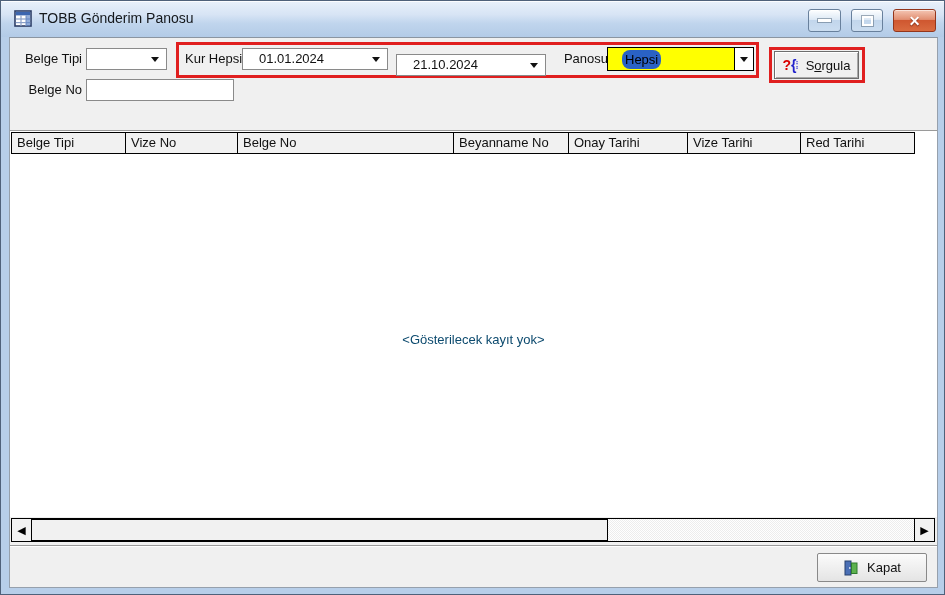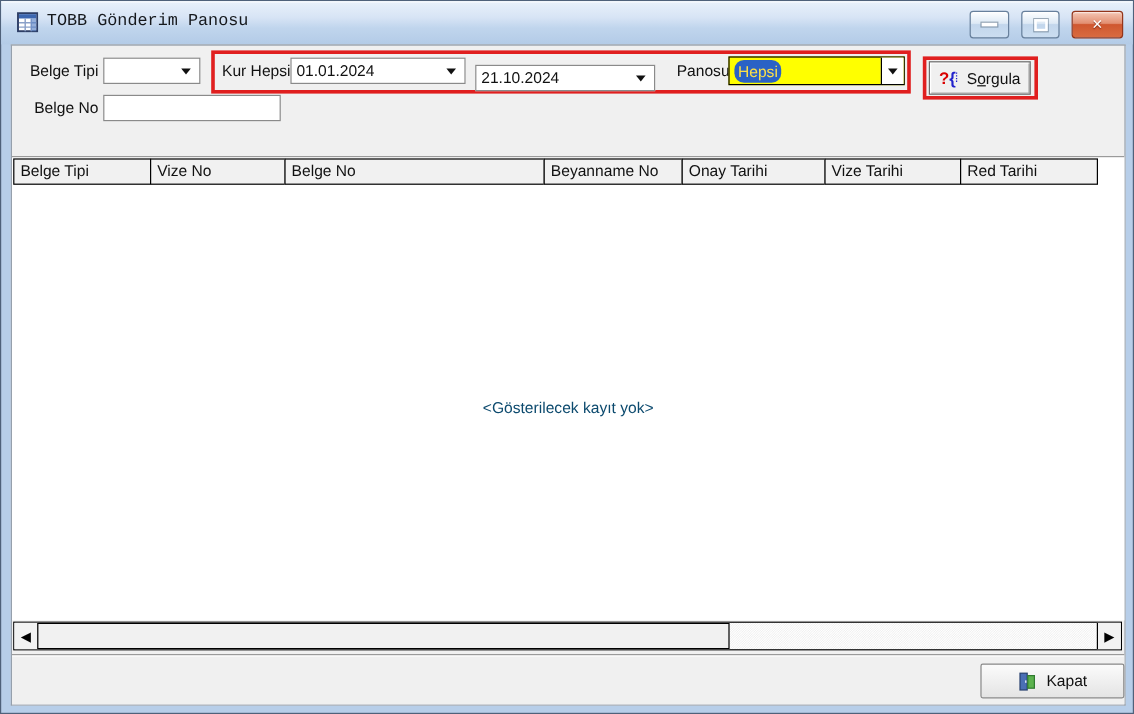--- a/index.html
+++ b/index.html
@@ -1,45 +1,45 @@
 <!DOCTYPE html>
 <html><head>
 <meta charset="utf-8">
 <style>
   html,body{margin:0;padding:0;}
   body{width:945px;height:595px;overflow:hidden;font-family:"Liberation Sans",sans-serif;font-size:13px;color:#111;background:#9aa7b6;}
   .window{position:relative;width:943px;height:593px;border:1px solid #4f617a;background:#b7cee9;box-sizing:content-box;}
   
   .titlebar{position:absolute;left:0;top:0;width:943px;height:36px;
     background:linear-gradient(180deg,#e9f1fb 0%,#d7e4f5 38%,#c0d5ed 62%,#b3cbe7 100%);
-    box-shadow:inset 0 1px 0 rgba(255,255,255,.85);font-family:Liberation Mono, monospace;}
+    box-shadow:inset 0 1px 0 rgba(255,255,255,.85);}
   .appicon{position:absolute;left:13px;top:9px;width:18px;height:18px;}
   .title{position:absolute;left:38px;top:9px;font-size:14px;color:#15181c;white-space:nowrap;}
   .capbtn{position:absolute;top:8px;height:23px;border-radius:3px;box-sizing:border-box;
     display:flex;align-items:center;justify-content:center;}
   .capbtn.min,.capbtn.max{border:1px solid #68809c;background:linear-gradient(180deg,#fdfeff 0%,#dde9f5 45%,#c2d6ec 50%,#cbddf0 100%);box-shadow:inset 0 1px 0 rgba(255,255,255,.8);}
   .capbtn.min{left:807px;width:33px;}
   .capbtn.max{left:850px;width:32px;}
   .capbtn.close{left:892px;width:43px;border:1px solid #93351b;
     background:linear-gradient(180deg,#f4c6b4 0%,#e28f72 45%,#cf5730 50%,#d96b40 100%);
     box-shadow:inset 0 1px 0 rgba(255,255,255,.55);color:#fff;font-weight:700;font-size:14px;text-shadow:0 1px 1px #7c2710;}
   .glyph-min{width:13px;height:3px;background:#fff;box-shadow:0 0 0 1px rgba(90,110,130,.55);}
   .glyph-max{width:11px;height:10px;border:2px solid #fff;box-shadow:0 0 0 1px rgba(90,110,130,.55);box-sizing:border-box;}
   
   .client{position:absolute;left:8px;top:36px;width:927px;height:549px;background:#f0f0f0;border:1px solid #96a0ac;border-top:1px solid #8b95a1;}
   .lbl{position:absolute;height:22px;line-height:22px;white-space:nowrap;}
   .r{text-align:right;}
   
   .combo{position:absolute;background:#fff;border:1px solid #8a8a8a;box-sizing:border-box;display:flex;align-items:center;}
-  .combo .val{padding-left:4px;flex:1;line-height:20px;white-space:nowrap;overflow:hidden;}
+  .combo .val{padding-left:16px;flex:1;line-height:20px;white-space:nowrap;overflow:hidden;}
   .arr{width:0;height:0;border-left:4px solid transparent;border-right:4px solid transparent;border-top:5px solid #111;margin-right:7px;}
   .textinput{position:absolute;background:#fff;border:1px solid #8a8a8a;box-sizing:border-box;font:13px "Liberation Sans",sans-serif;padding:0 4px;outline:none;}
   
   .durum{position:absolute;background:#ffff00;border:1px solid #000;box-sizing:border-box;display:flex;align-items:center;}
-  .durum .sel{margin-left:4px;padding:1px 3px;background:#2a62c5;color:#fde047;line-height:17px;border-radius:8px;}
+  .durum .sel{margin-left:14px;padding:1px 3px;background:#2a62c5;color:#000000;line-height:17px;border-radius:8px;}
   .durum .fill{flex:1;}
   .durum .btn{width:18px;align-self:stretch;background:#fff;border-left:1px solid #000;display:flex;align-items:center;justify-content:center;}
   .durum .btn .arr{margin:0;}
   
   .annot{position:absolute;border:3px solid #e01f1f;box-sizing:border-box;pointer-events:none;}
   
   .sorgula{position:absolute;left:764px;top:13px;width:85px;height:28px;background:#f0f0f0;
     border:1px solid #6d6d6d;box-shadow:inset 1px 1px 0 #fff,inset -1px -1px 0 #a9a9a9;
     display:flex;align-items:center;justify-content:center;gap:7px;box-sizing:border-box;}
   .qicon{display:flex;align-items:center;font-weight:700;font-size:14px;line-height:14px;}
@@ -59,21 +59,21 @@
     background-color:#fff;
     background-image:linear-gradient(45deg,#ededed 25%,transparent 25%,transparent 75%,#ededed 75%),
                      linear-gradient(45deg,#ededed 25%,transparent 25%,transparent 75%,#ededed 75%);
     background-size:2px 2px;background-position:0 0,1px 1px;}
   .sbtn{position:absolute;top:0;bottom:0;width:19px;background:#f2f2f2;display:flex;align-items:center;justify-content:center;font-size:11px;color:#000;}
   .sbtn.left{left:0;border-right:1px solid #000;}
   .sbtn.right{right:0;border-left:1px solid #000;}
   .thumb{position:absolute;left:19px;top:0;bottom:0;width:577px;background:#f1f1f1;border:1px solid #000;box-sizing:border-box;}
   
   .footer{position:absolute;left:0;bottom:0;width:927px;height:41px;background:#f0f0f0;border-top:1px solid #9a9a9a;box-shadow:inset 0 1px 0 #fff;}
-  .kapat{position:absolute;left:807px;top:7px;width:120px;height:29px;background:linear-gradient(#fbfbfb,#e4e4e4);
+  .kapat{position:absolute;left:807px;top:7px;width:110px;height:29px;background:linear-gradient(#fbfbfb,#e4e4e4);
     border:1px solid #898989;border-radius:2px;display:flex;align-items:center;justify-content:center;gap:8px;box-sizing:border-box;font-size:13px;}
 </style>
 </head>
 <body>
 
 <div class="window">
 
   <div class="titlebar">
     <svg class="appicon" viewBox="0 0 18 18">
       <rect x="1" y="1" width="16" height="15" fill="#ffffff" stroke="#2d3e66" stroke-width="1.6"></rect>

